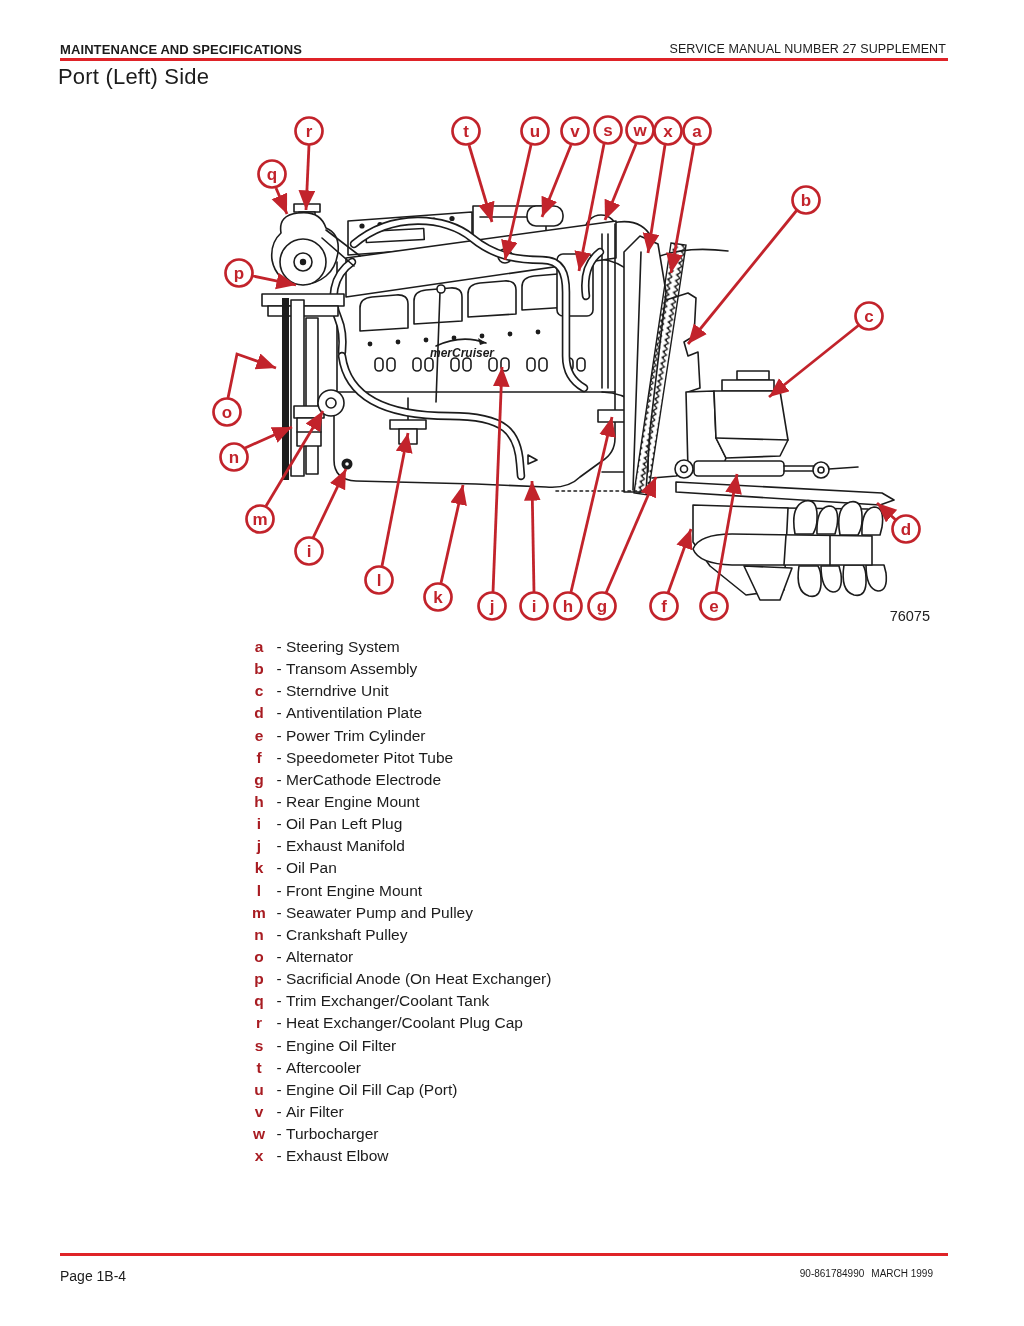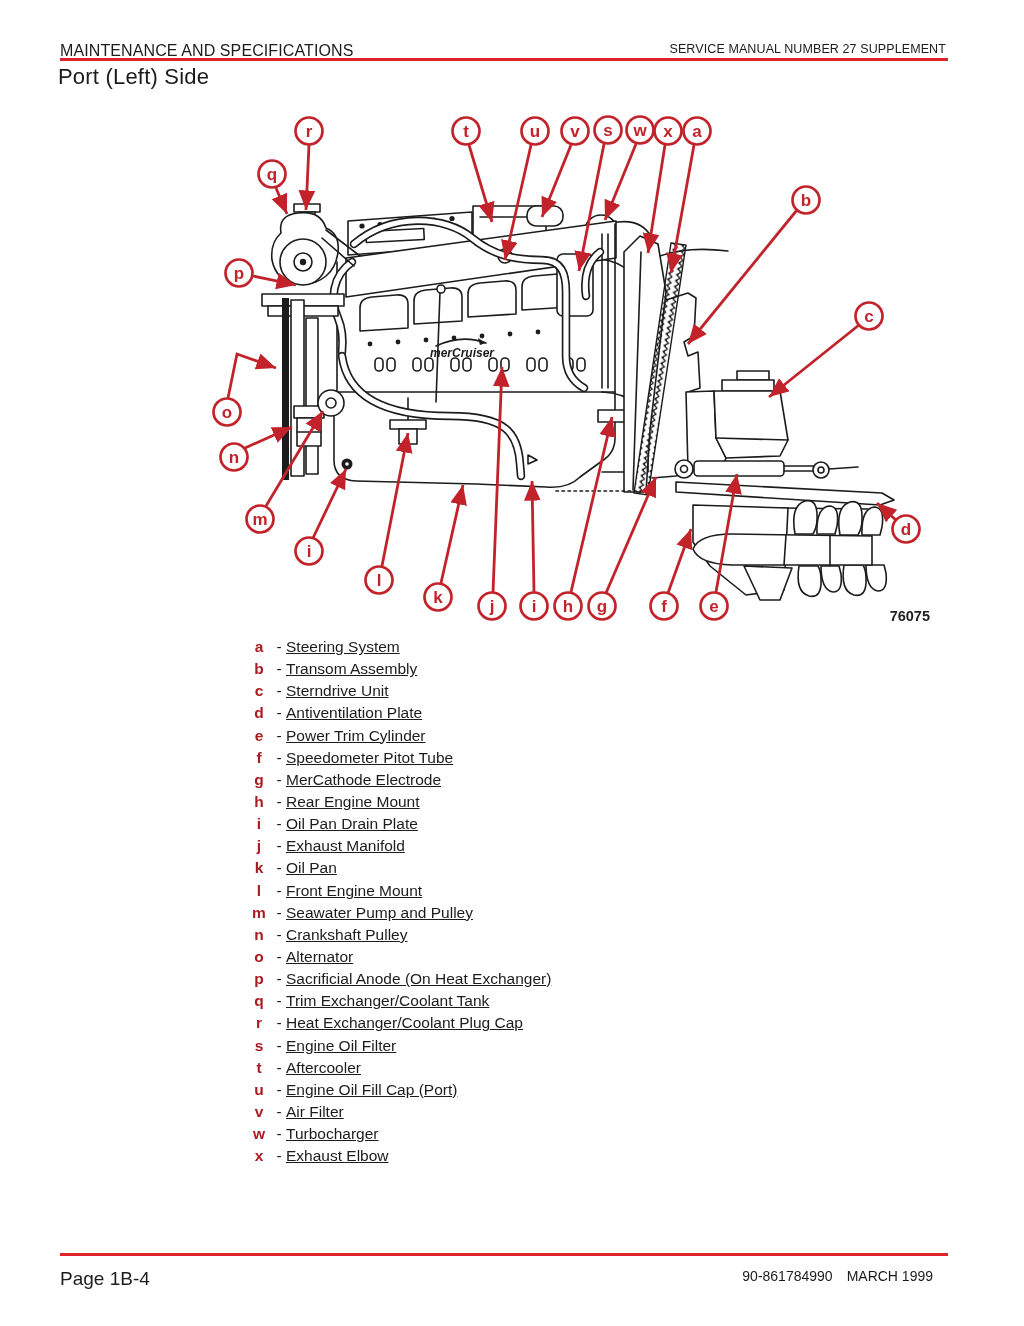--- a/index.html
+++ b/index.html
@@ -8,34 +8,34 @@
     --rule:#df2328;
     --ink:#1c1c1c;
   }
   html,body{margin:0;padding:0;}
   body{
     width:1024px;height:1326px;background:#ffffff;
     font-family:"Liberation Sans", sans-serif;color:var(--ink);
     position:relative;overflow:hidden;
   }
   .page{position:absolute;inset:0;background:#fff;}
-  .header-left{position:absolute;left:60px;top:42px;font-size:16px;font-weight:normal;letter-spacing:.1px;white-space:nowrap;}
+  .header-left{position:absolute;left:60px;top:42px;font-size:13px;font-weight:bold;letter-spacing:.1px;white-space:nowrap;}
   .header-right{position:absolute;right:78px;top:42px;font-size:12.5px;font-weight:normal;letter-spacing:.1px;white-space:nowrap;}
   .rule-top{position:absolute;left:60px;top:58px;width:888px;height:3px;background:var(--rule);}
   .page-title{position:absolute;left:58px;top:64px;font-size:22px;font-weight:normal;letter-spacing:.2px;text-align:center;}
   svg.diagram{position:absolute;left:0;top:0;width:1024px;height:660px;}
-  .figure-number{position:absolute;left:850px;top:608px;width:80px;text-align:right;font-size:14.5px;color:#222;font-weight:bold;}
+  .figure-number{position:absolute;left:850px;top:608px;width:80px;text-align:right;font-size:14.5px;color:#222;}
   .legend{position:absolute;left:246px;top:636px;}
   .legend-row{display:flex;align-items:center;height:22.15px;font-size:15.5px;white-space:nowrap;}
   .legend-letter{width:26px;text-align:center;font-weight:bold;color:var(--accent-dark);}
   .legend-dash{width:14px;text-align:center;color:var(--ink);}
-  .legend-text{color:var(--ink);text-decoration:underline;}
+  .legend-text{color:var(--ink);}
   .rule-bottom{position:absolute;left:60px;top:1253px;width:888px;height:3px;background:var(--rule);}
-  .footer-left{position:absolute;left:60px;top:1268px;font-size:19px;}
-  .footer-right{position:absolute;right:91px;top:1268px;font-size:14px;display:flex;gap:14px;white-space:nowrap;text-align:right;}
+  .footer-left{position:absolute;left:60px;top:1268px;font-size:14px;}
+  .footer-right{position:absolute;right:91px;top:1268px;font-size:10px;display:flex;gap:7px;white-space:nowrap;text-align:right;}
   
   .art{stroke:#1c1c1c;fill:none;stroke-width:1.6;stroke-linejoin:round;stroke-linecap:round;}
   .artw{stroke:#1c1c1c;fill:#ffffff;stroke-width:1.6;stroke-linejoin:round;}
   .art-fill{fill:#1c1c1c;stroke:none;}
   .hose-o{stroke:#1c1c1c;stroke-width:8.5;fill:none;stroke-linecap:round;}
   .hose-i{stroke:#ffffff;stroke-width:5.2;fill:none;stroke-linecap:round;}
   .logo-text{font-size:12px;font-style:italic;font-weight:bold;fill:#1c1c1c;text-anchor:middle;font-family:"Liberation Sans",sans-serif;}
   .callout-line{stroke:var(--accent);stroke-width:2.8;fill:none;marker-end:url(#arrowhead);}
   .callout-circle{fill:#fff;stroke:var(--accent);stroke-width:2.7;}
   .callout-letter{fill:var(--accent);font-weight:bold;font-size:17px;text-anchor:middle;font-family:"Liberation Sans",sans-serif;}
@@ -347,21 +347,21 @@
         <span class="legend-text">MerCathode Electrode</span>
       </div>
       <div class="legend-row">
         <span class="legend-letter">h</span>
         <span class="legend-dash">-</span>
         <span class="legend-text">Rear Engine Mount</span>
       </div>
       <div class="legend-row">
         <span class="legend-letter">i</span>
         <span class="legend-dash">-</span>
-        <span class="legend-text">Oil Pan Drain Plate</span>
+        <span class="legend-text">Oil Pan Left Plug</span>
       </div>
       <div class="legend-row">
         <span class="legend-letter">j</span>
         <span class="legend-dash">-</span>
         <span class="legend-text">Exhaust Manifold</span>
       </div>
       <div class="legend-row">
         <span class="legend-letter">k</span>
         <span class="legend-dash">-</span>
         <span class="legend-text">Oil Pan</span>

